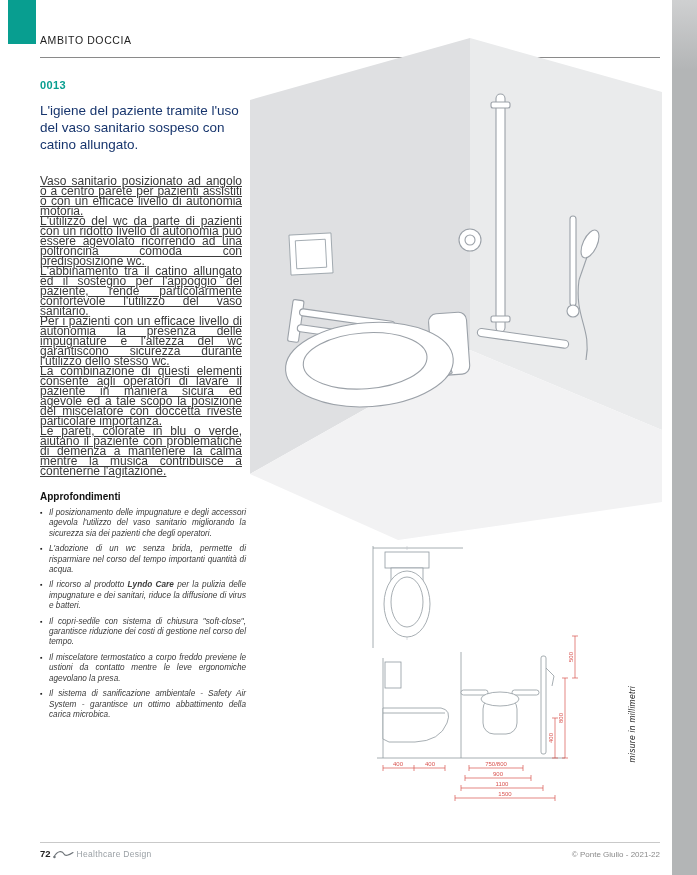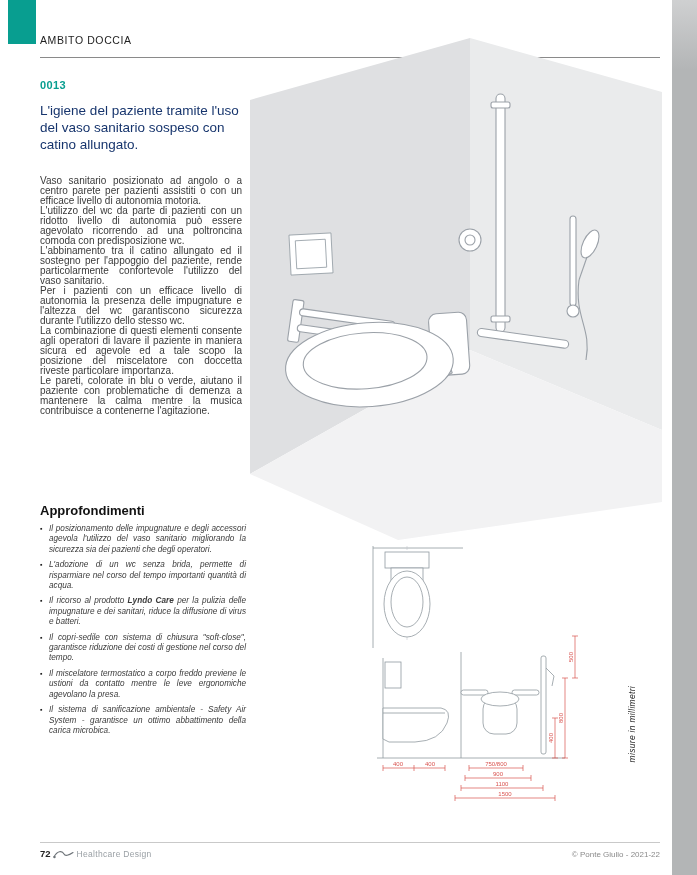--- a/index.html
+++ b/index.html
@@ -8,25 +8,25 @@
     font-family:"Liberation Sans",sans-serif;color:#333;
   }
   .right-strip{position:absolute;right:0;top:0;width:25px;height:875px;
     background:linear-gradient(180deg,#cfd0d1 0px,#b3b5b6 70px,#b3b5b6 100%);}
   .brand-square{position:absolute;left:8px;top:0;width:28px;height:44px;background:#089e90;}
   .section-label{position:absolute;left:40px;top:34px;font-size:10.5px;letter-spacing:0.6px;color:#222;}
   .header-rule{position:absolute;left:40px;top:57px;width:620px;height:1px;background:#8a8a8a;}
   .code{position:absolute;left:40px;top:79px;font-size:11px;font-weight:600;color:#089e90;letter-spacing:0.4px;}
   .title{position:absolute;left:40px;top:102px;width:212px;font-size:13.5px;line-height:17px;
     font-weight:normal;color:#17356d;}
-  .body-text{position:absolute;left:40px;top:176px;width:202px;font-size:10px;line-height:10px;
-    color:#3a3a3a;text-align:justify;}
+  .body-text{position:absolute;left:40px;top:176px;width:202px;font-size:12px;line-height:10px;
+    color:#3a3a3a;text-align:justify;text-decoration:underline;}
   .body-text p{margin:0;}
   .approfondimenti{position:absolute;left:40px;top:491px;width:206px;}
-  .approfondimenti h3{margin:12px 0 6px 0;font-size:13px;color:#111;}
+  .approfondimenti h3{margin:0 0 6px 0;font-size:10px;color:#111;}
   .bullet-list{list-style:none;margin:0;padding:0;font-size:8.2px;line-height:10.4px;color:#3a3a3a;text-align:justify;font-style:italic;}
   .bullet-list li{position:relative;padding-left:9px;margin-bottom:5px;}
   .bullet-list li::before{content:"▪";position:absolute;left:0;top:0;font-size:7px;color:#222;}
   .illustration{position:absolute;left:238px;top:28px;}
   .tech-drawings{position:absolute;left:255px;top:540px;}
   .side-note{position:absolute;left:627px;top:686px;writing-mode:vertical-rl;transform:rotate(180deg);
     font-style:italic;font-size:8.5px;color:#222;letter-spacing:0.3px;}
   .footer-rule{position:absolute;left:40px;top:842px;width:620px;height:1px;background:#c9c9c9;}
   .footer-left{position:absolute;left:40px;top:848px;display:flex;align-items:flex-end;gap:2px;}
   .page-number{font-size:9.5px;font-weight:bold;color:#222;}

